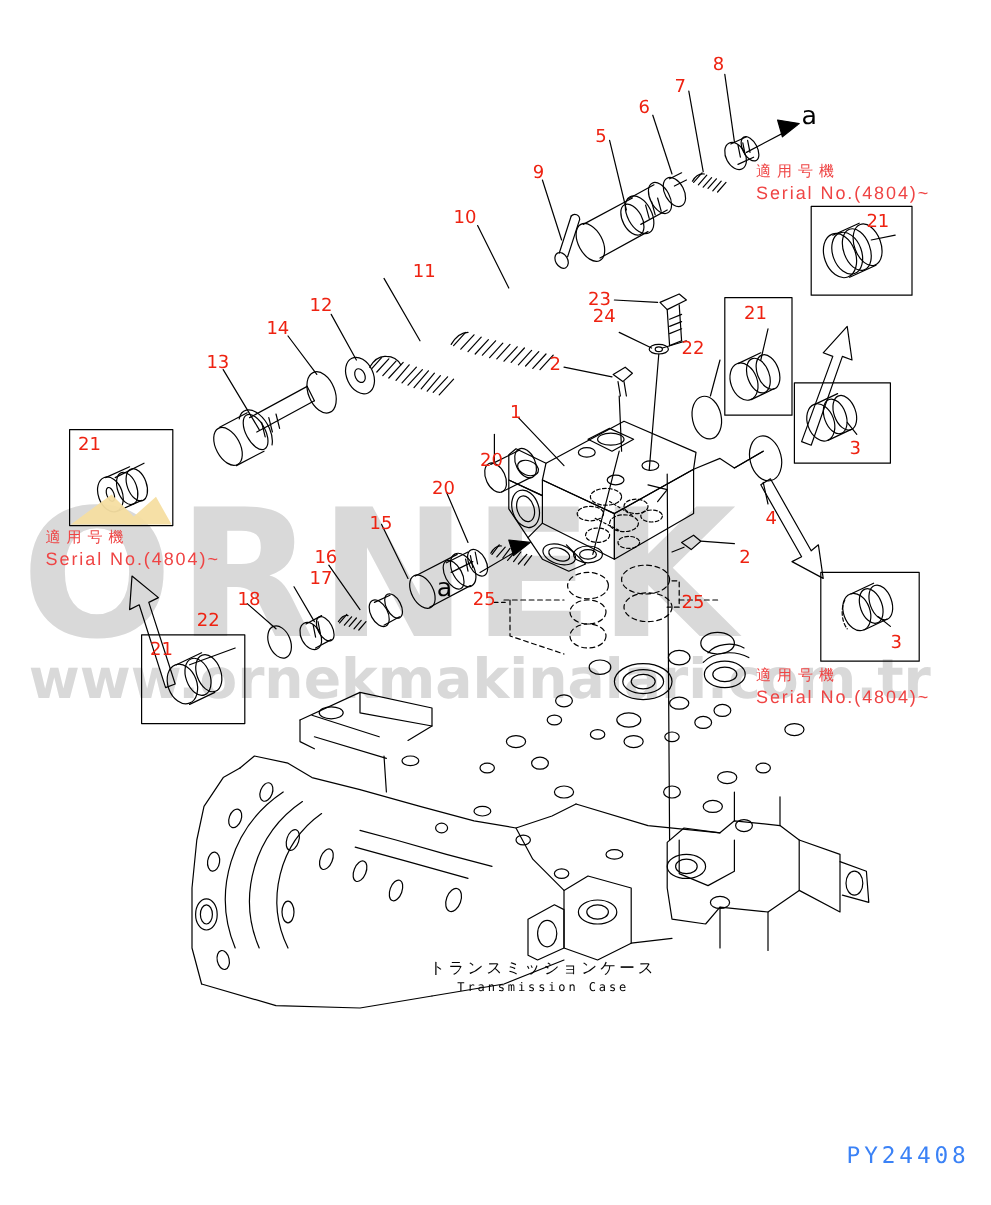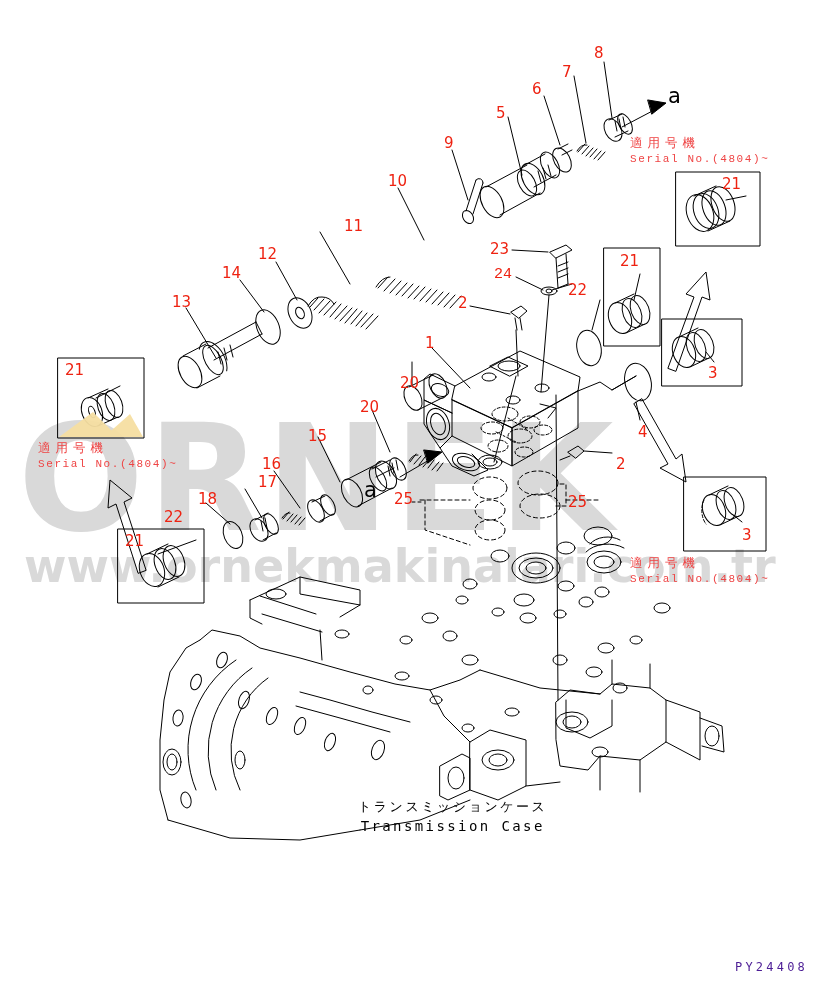--- a/index.html
+++ b/index.html
@@ -23,33 +23,33 @@
        font-family:"DejaVu Sans","Liberation Sans",sans-serif;white-space:nowrap;}
 
   
   .sec{position:absolute;color:#000;font-size:21px;z-index:6;
        font-family:"DejaVu Sans","Liberation Sans",sans-serif;}
 
   
   .note{position:absolute;z-index:6;color:#ef4444;white-space:nowrap;}
   .note .jp{font-size:12.5px;letter-spacing:5px;
             font-family:"DejaVu Sans","Liberation Sans",sans-serif;}
-  .note .en{font-size:11px;letter-spacing:1.6px;margin-top:1px;
-            font-family:Liberation Mono, monospace;}
+  .note .en{font-size:15px;letter-spacing:1.6px;margin-top:1px;
+            font-family:Liberation Sans, sans-serif;}
 
   
   #caption{position:absolute;z-index:6;text-align:center;color:#000;white-space:nowrap;}
   #caption .jp{font-size:13px;letter-spacing:2.5px;
                font-family:"DejaVu Sans","Liberation Sans",sans-serif;}
-  #caption .en{font-size:14px;letter-spacing:2.4px;margin-top:2px;
+  #caption .en{font-size:10px;letter-spacing:2.4px;margin-top:2px;
                font-family:"DejaVu Sans Mono","Liberation Mono",monospace;}
 
   
-  #drwno{position:absolute;right:18px;bottom:30px;z-index:6;color:#4c1d95;
-         font-size:12px;letter-spacing:3.2px;
+  #drwno{position:absolute;right:18px;bottom:30px;z-index:6;color:#3b82f6;
+         font-size:19px;letter-spacing:3.2px;
          font-family:"DejaVu Sans Mono","Liberation Mono",monospace;}
 </style>
 </head>
 <body>
 
 <div id="sheet">
 
   <div class="wm wm-big">ORNEK</div>
   <div class="wm wm-url">www.ornekmakinalari.com.tr</div>
 
@@ -460,27 +460,27 @@
       <path d="M59 437 L93 412 L118 437 Z" fill="#f6dfa2" stroke="none"></path>
       <path d="M104 437 L130 414 L143 437 Z" fill="#f6dfa2" stroke="none"></path>
     </g>
   </svg>
 
   <div class="cal" style="left:594px;top:44px;">8</div>
   <div class="cal" style="left:562px;top:63px;">7</div>
   <div class="cal" style="left:532px;top:80px;">6</div>
   <div class="cal" style="left:496px;top:104px;">5</div>
   <div class="cal" style="left:444px;top:134px;">9</div>
-  <div class="cal" style="left:378px;top:172px;margin-left:10px;">10</div>
+  <div class="cal" style="left:378px;top:172px;">10</div>
   <div class="cal" style="left:304px;top:217px;margin-left:40px;">11</div>
   <div class="cal" style="left:258px;top:245px;">12</div>
   <div class="cal" style="left:222px;top:264px;">14</div>
   <div class="cal" style="left:172px;top:293px;">13</div>
   <div class="cal" style="left:490px;top:240px;">23</div>
-  <div class="cal" style="left:494px;top:266px;font-family:Liberation Mono, monospace;">24</div>
+  <div class="cal" style="left:494px;top:254px;">24</div>
   <div class="cal" style="left:568px;top:281px;">22</div>
   <div class="cal" style="left:458px;top:294px;">2</div>
   <div class="cal" style="left:425px;top:334px;">1</div>
   <div class="cal" style="left:400px;top:374px;">20</div>
   <div class="cal" style="left:360px;top:398px;">20</div>
   <div class="cal" style="left:308px;top:427px;">15</div>
   <div class="cal" style="left:262px;top:455px;text-align:center;">16</div>
   <div class="cal" style="left:232px;top:473px;margin-left:26px;">17</div>
   <div class="cal" style="left:198px;top:490px;">18</div>
   <div class="cal" style="left:164px;top:508px;">22</div>

